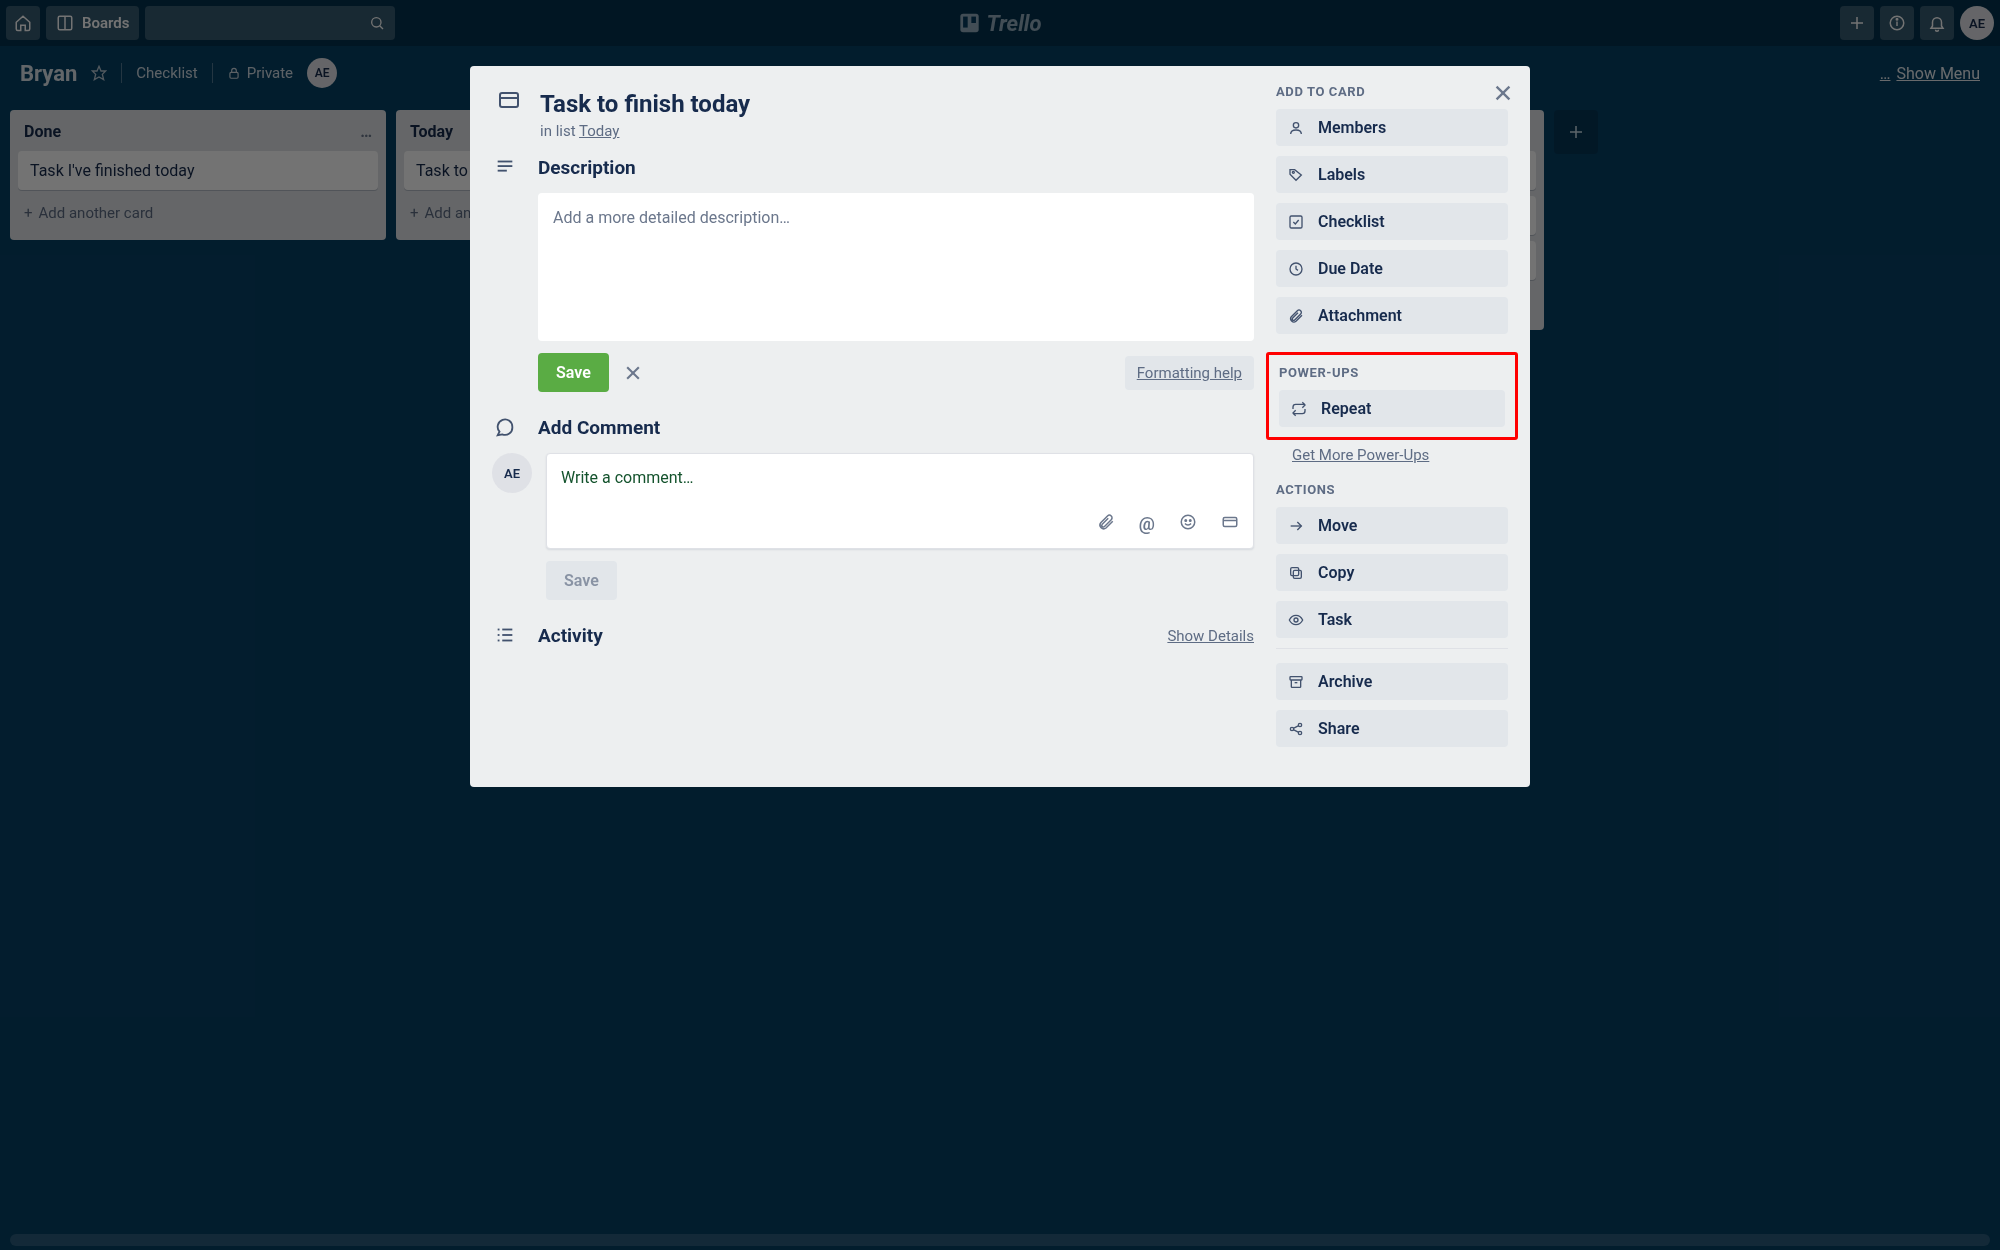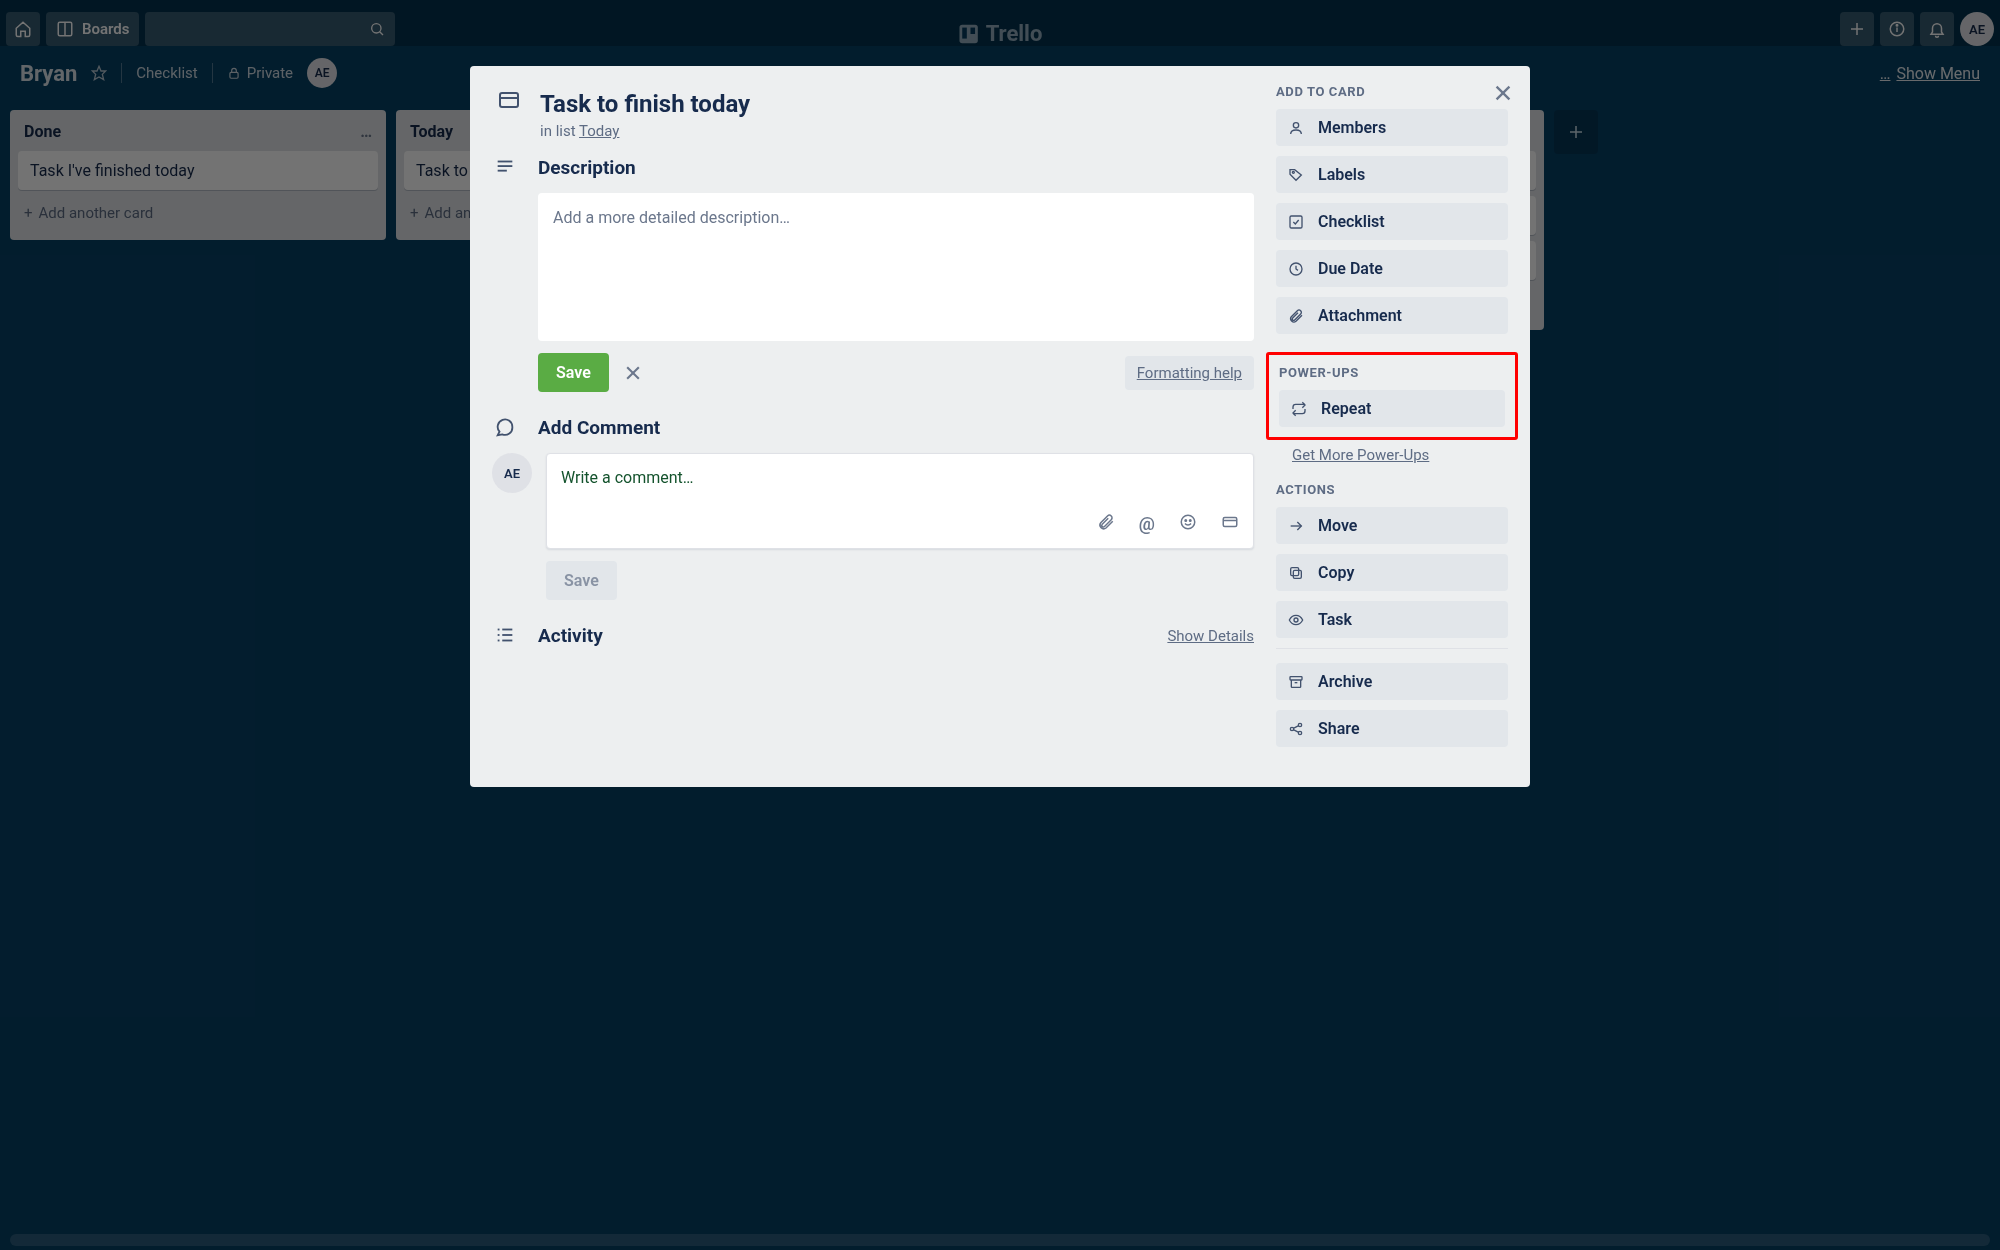--- a/index.html
+++ b/index.html
@@ -17,25 +17,25 @@
     --green-h:#61bd4f;
     --link:#5e6c84;
     --border:#dfe1e6;
     --list:#dfe3e6;
     --highlight:#ff0000;
   }
   *{box-sizing:border-box;font-family:-apple-system,BlinkMacSystemFont,"Segoe UI",Roboto,Helvetica,Arial,sans-serif}
   body{margin:0;height:1250px;width:2000px;background:var(--bg);overflow:hidden;position:relative}
   .dim{position:absolute;inset:0;background:rgba(0,0,0,.55);z-index:50}
   
-  .hdr{position:absolute;top:0;left:0;right:0;height:46px;background:var(--header);display:flex;align-items:flex-end;padding:0 6px;gap:6px;z-index:10}
+  .hdr{position:absolute;top:0;left:0;right:0;height:46px;background:var(--header);display:flex;align-items:center;padding:0 6px;gap:6px;z-index:10}
   .hbtn{height:34px;min-width:34px;border-radius:4px;background:rgba(255,255,255,.2);display:flex;align-items:center;justify-content:center;color:#fff;padding:0 10px;gap:8px;font-size:15px;font-weight:600}
   .hbtn.icon-only{padding:0;min-width:34px;width:34px}
   .search{width:250px;justify-content:flex-end;padding:0 10px}
-  .logo{position:absolute;left:50%;transform:translateX(-50%);display:flex;align-items:center;gap:6px;color:#cfe0ec;font-size:22px;font-weight:700;opacity:.7}
+  .logo{position:absolute;left:50%;transform:translateX(-50%);display:flex;align-items:center;gap:6px;color:#cfe0ec;font-size:22px;font-weight:700;font-style:italic;opacity:.7}
   .hdr-right{margin-left:auto;display:flex;gap:6px;align-items:center}
   .avatar{width:34px;height:34px;border-radius:50%;background:#dfe1e6;color:#172b4d;font-size:13px;font-weight:600;display:flex;align-items:center;justify-content:center}
   
   .sub{position:absolute;top:46px;left:0;right:0;height:54px;display:flex;align-items:center;padding:0 20px;gap:14px;color:#fff;z-index:5}
   .board-name{font-size:22px;font-weight:700;opacity:.85}
   .sub .sep{width:1px;height:20px;background:rgba(255,255,255,.3)}
   .sub .lnk{opacity:.8;font-size:15px;display:flex;align-items:center;gap:6px}
   .show-menu{margin-left:auto;color:#fff;text-decoration:underline;opacity:.9;display:flex;align-items:center;gap:6px}
   .sub .mini-av{width:30px;height:30px;border-radius:50%;background:#dfe1e6;color:#172b4d;font-size:12px;font-weight:600;display:flex;align-items:center;justify-content:center}
   

